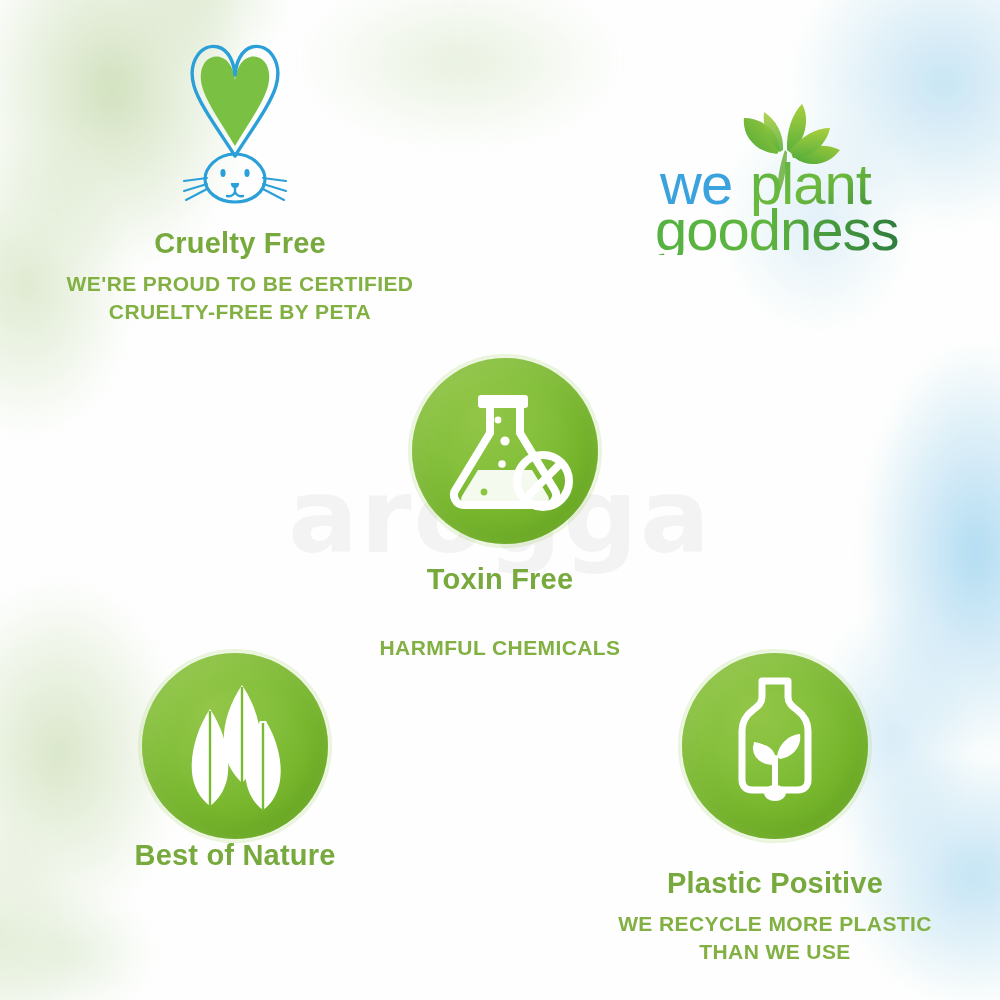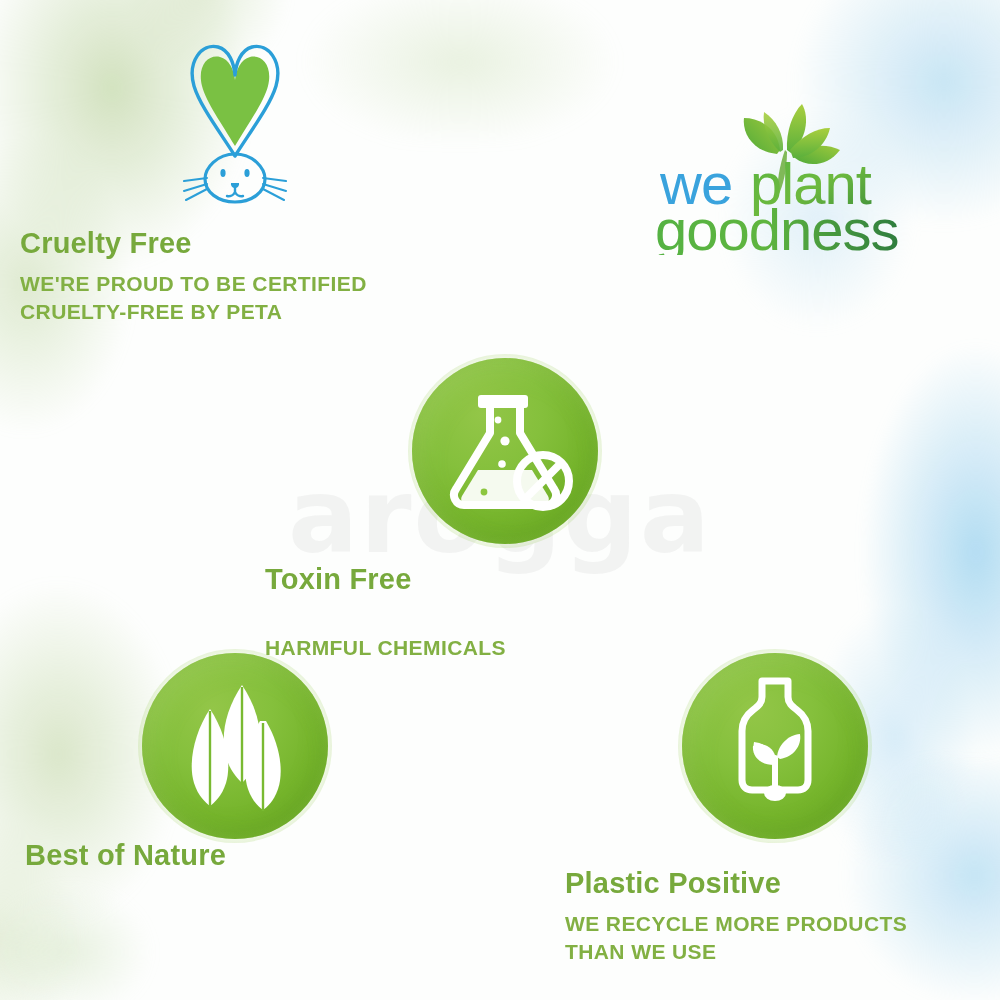--- a/index.html
+++ b/index.html
@@ -67,21 +67,21 @@
   .watermark{
     position:absolute;left:0;top:455px;width:1000px;
     text-align:center;
     font-size:104px;font-weight:700;letter-spacing:2px;
     color:rgba(190,190,190,.17);
     pointer-events:none;user-select:none;
     font-family:"DejaVu Sans", sans-serif;
   }
 
   
-  .block{position:absolute;text-align:left;}
+  .block{position:absolute;text-align:center;}
   .title{
     font-size:29px;font-weight:700;color:#77a93c;
     letter-spacing:.2px;line-height:1.1;margin:0 0 10px 0;
   }
   .subtitle{
     font-size:21px;font-weight:700;color:#82b043;
     letter-spacing:.4px;line-height:1.32;margin:0;
   }
 
   
@@ -263,18 +263,18 @@
 
       <path d="M95 104 C 96 92 106 82 118 81 C 120 93 111 104 98 106 Z" fill="#ffffff"></path>
 
       <ellipse cx="93" cy="140" rx="11" ry="8" fill="#ffffff"></ellipse>
     </svg>
   </div>
 
   <div id="plastic-positive-block" class="block">
     <div class="title">Plastic Positive</div>
     <p class="subtitle">
-      <span>WE RECYCLE MORE PRODUCTS</span><br>
+      <span>WE RECYCLE MORE PLASTIC</span><br>
       <span>THAN WE USE</span>
     </p>
   </div>
 
 </div>
 
 </body></html>

